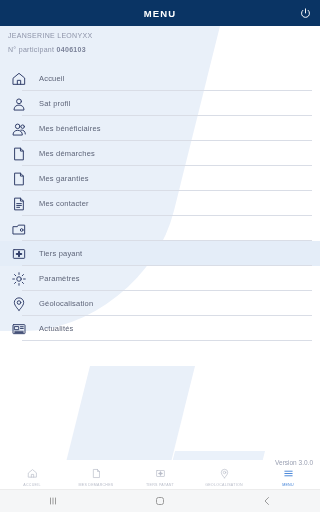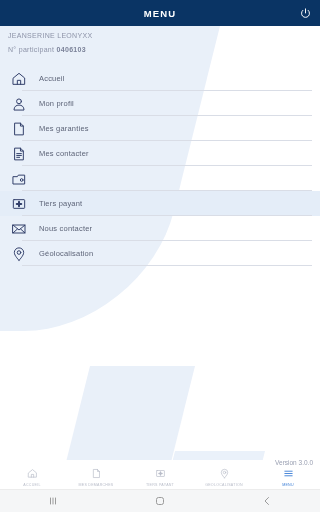--- a/index.html
+++ b/index.html
@@ -148,21 +148,43 @@
         <span class="m-label">Accueil</span>
         <span class="sep"></span>
       </div>
       <div class="menu-row">
         <span class="m-icon">
           <svg width="16" height="16" viewBox="0 0 24 24" fill="none" stroke="#33406b" stroke-width="1.5" stroke-linecap="round" stroke-linejoin="round">
             <circle cx="12" cy="8" r="3.6"></circle>
             <path d="M4.5 20.5 C4.5 15.8 8 13.6 12 13.6 C16 13.6 19.5 15.8 19.5 20.5 Z"></path>
           </svg>
         </span>
-        <span class="m-label">Mon profil</span>
+        <span class="m-label">Sat profil</span>
+        <span class="sep"></span>
+      </div>
+      <div class="menu-row">
+        <span class="m-icon">
+          <svg width="16" height="16" viewBox="0 0 24 24" fill="none" stroke="#33406b" stroke-width="1.5" stroke-linecap="round" stroke-linejoin="round">
+            <circle cx="10" cy="8" r="3.4"></circle>
+            <path d="M3 20.5 C3 16.2 6.2 14 10 14 C13.8 14 17 16.2 17 20.5 Z"></path>
+            <circle cx="17.5" cy="8.5" r="2.6"></circle>
+            <path d="M14.8 13.6 C18.6 13 21.5 15.4 21.5 19.5"></path>
+          </svg>
+        </span>
+        <span class="m-label">Mes bénéficiaires</span>
+        <span class="sep"></span>
+      </div>
+      <div class="menu-row">
+        <span class="m-icon">
+          <svg width="16" height="16" viewBox="0 0 24 24" fill="none" stroke="#33406b" stroke-width="1.5" stroke-linecap="round" stroke-linejoin="round">
+            <path d="M6 3.2 L14.2 3.2 L18.5 7.6 L18.5 20.8 L6 20.8 Z"></path>
+            <path d="M14.2 3.2 L14.2 7.6 L18.5 7.6"></path>
+          </svg>
+        </span>
+        <span class="m-label">Mes démarches</span>
         <span class="sep"></span>
       </div>
       <div class="menu-row">
         <span class="m-icon">
           <svg width="16" height="16" viewBox="0 0 24 24" fill="none" stroke="#33406b" stroke-width="1.5" stroke-linecap="round" stroke-linejoin="round">
             <path d="M6 3.2 L14.2 3.2 L18.5 7.6 L18.5 20.8 L6 20.8 Z"></path>
             <path d="M14.2 3.2 L14.2 7.6 L18.5 7.6"></path>
           </svg>
         </span>
         <span class="m-label">Mes garanties</span>
@@ -197,37 +219,56 @@
             <path d="M12 8.6 L12 15.4" stroke-width="3"></path>
             <path d="M8.6 12 L15.4 12" stroke-width="3"></path>
           </svg>
         </span>
         <span class="m-label">Tiers payant</span>
         <span class="sep"></span>
       </div>
       <div class="menu-row">
         <span class="m-icon">
           <svg width="16" height="16" viewBox="0 0 24 24" fill="none" stroke="#33406b" stroke-width="1.5" stroke-linecap="round" stroke-linejoin="round">
-            <rect x="3" y="6" width="18" height="12"></rect>
-            <path d="M3 6 L12 13.5 L21 6"></path>
-            <path d="M3 18 L9.6 12"></path>
-            <path d="M21 18 L14.4 12"></path>
-          </svg>
-        </span>
-        <span class="m-label">Nous contacter</span>
+            <circle cx="12" cy="12" r="3.4"></circle>
+            <path d="M12 2.6 L12 5.2"></path>
+            <path d="M12 18.8 L12 21.4"></path>
+            <path d="M2.6 12 L5.2 12"></path>
+            <path d="M18.8 12 L21.4 12"></path>
+            <path d="M5.3 5.3 L7.2 7.2"></path>
+            <path d="M16.8 16.8 L18.7 18.7"></path>
+            <path d="M18.7 5.3 L16.8 7.2"></path>
+            <path d="M7.2 16.8 L5.3 18.7"></path>
+          </svg>
+        </span>
+        <span class="m-label">Paramètres</span>
         <span class="sep"></span>
       </div>
       <div class="menu-row">
         <span class="m-icon">
           <svg width="16" height="16" viewBox="0 0 24 24" fill="none" stroke="#33406b" stroke-width="1.5" stroke-linecap="round" stroke-linejoin="round">
             <path d="M12 21.5 C12 21.5 19 14.6 19 9.8 A7 7 0 0 0 5 9.8 C5 14.6 12 21.5 12 21.5 Z"></path>
             <circle cx="12" cy="9.8" r="2.7"></circle>
           </svg>
         </span>
         <span class="m-label">Géolocalisation</span>
+        <span class="sep"></span>
+      </div>
+      <div class="menu-row">
+        <span class="m-icon">
+          <svg width="16" height="16" viewBox="0 0 24 24" fill="none" stroke="#33406b" stroke-width="1.5" stroke-linecap="round" stroke-linejoin="round">
+            <rect x="3" y="5.5" width="18" height="13.5" rx="1"></rect>
+            <rect x="5.6" y="8.4" width="6" height="4.6"></rect>
+            <path d="M14.2 8.6 L18.4 8.6"></path>
+            <path d="M14.2 11.2 L18.4 11.2"></path>
+            <path d="M5.6 15.4 L18.4 15.4"></path>
+            <path d="M5.6 17.4 L18.4 17.4"></path>
+          </svg>
+        </span>
+        <span class="m-label">Actualités</span>
         <span class="sep"></span>
       </div>
     </div>
 
   <div class="version">Version 3.0.0</div>
 
   <div class="tabbar" id="tabbar">
       <div class="tab">
         <div class="tab-ic">
           <svg width="11" height="11" viewBox="0 0 24 24" fill="none" stroke="#b9bdc9" stroke-width="1.5" stroke-linecap="round" stroke-linejoin="round">

